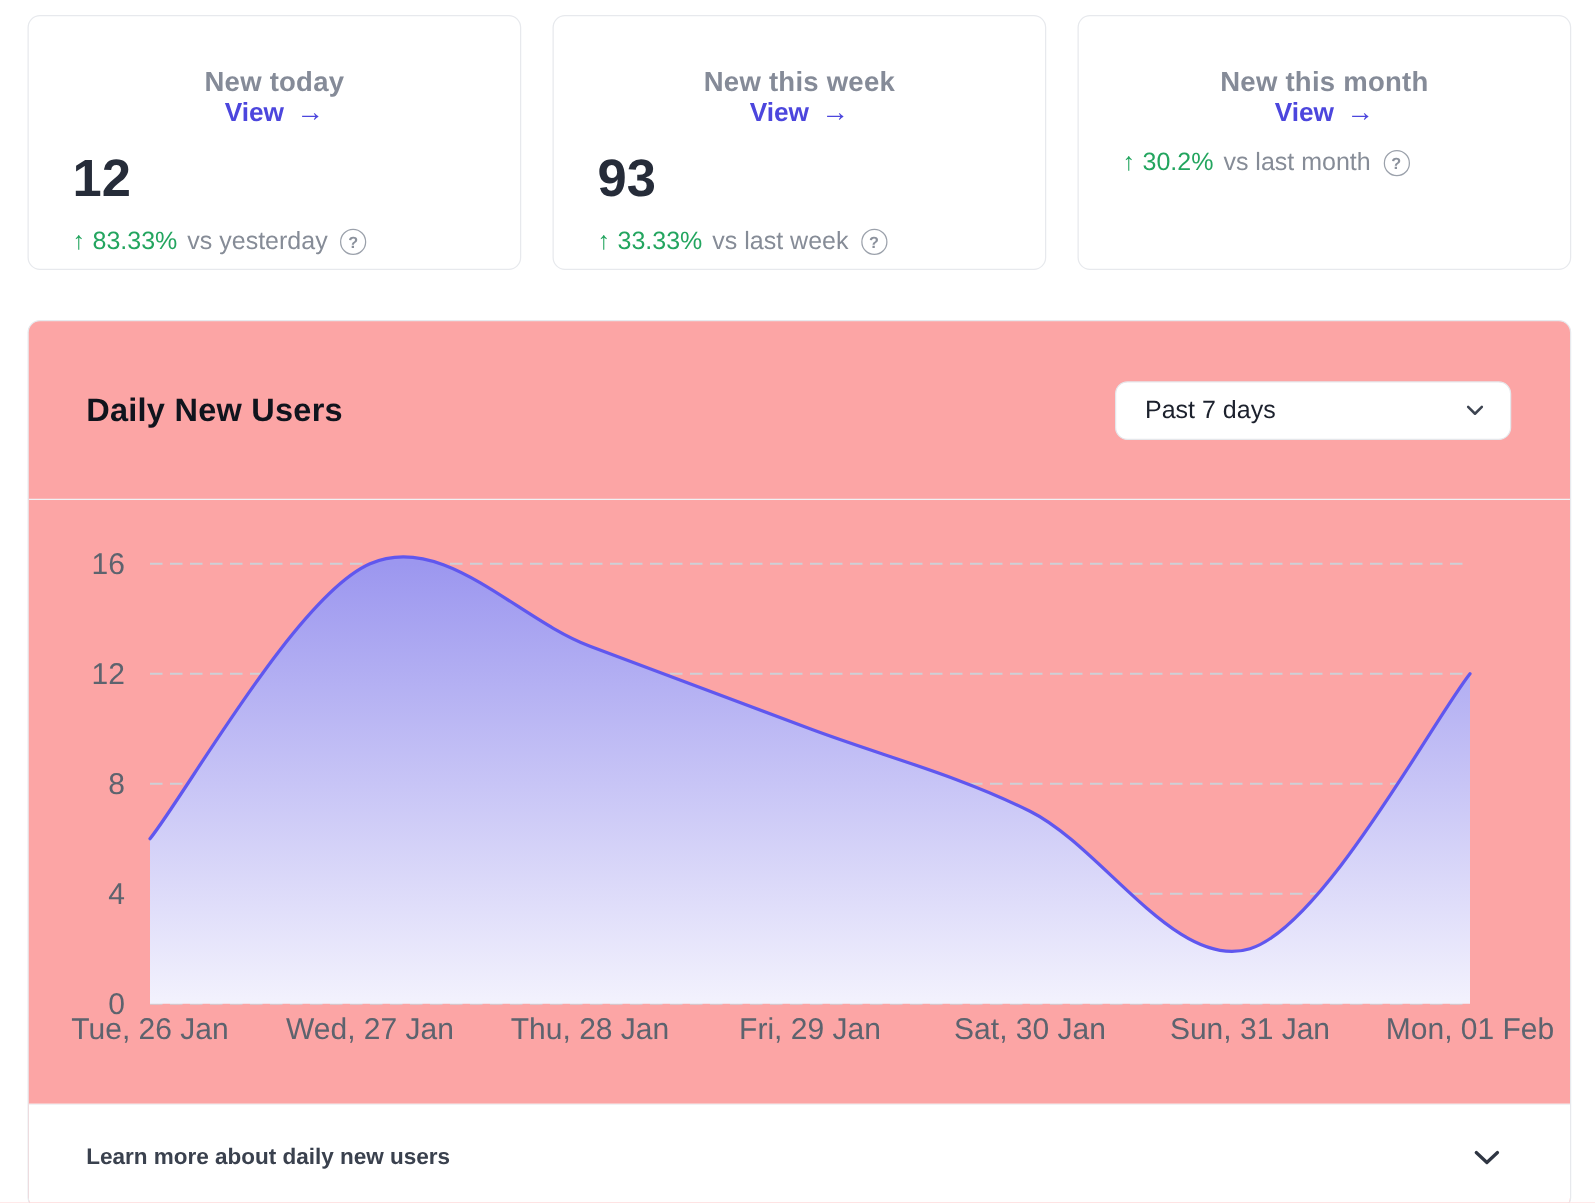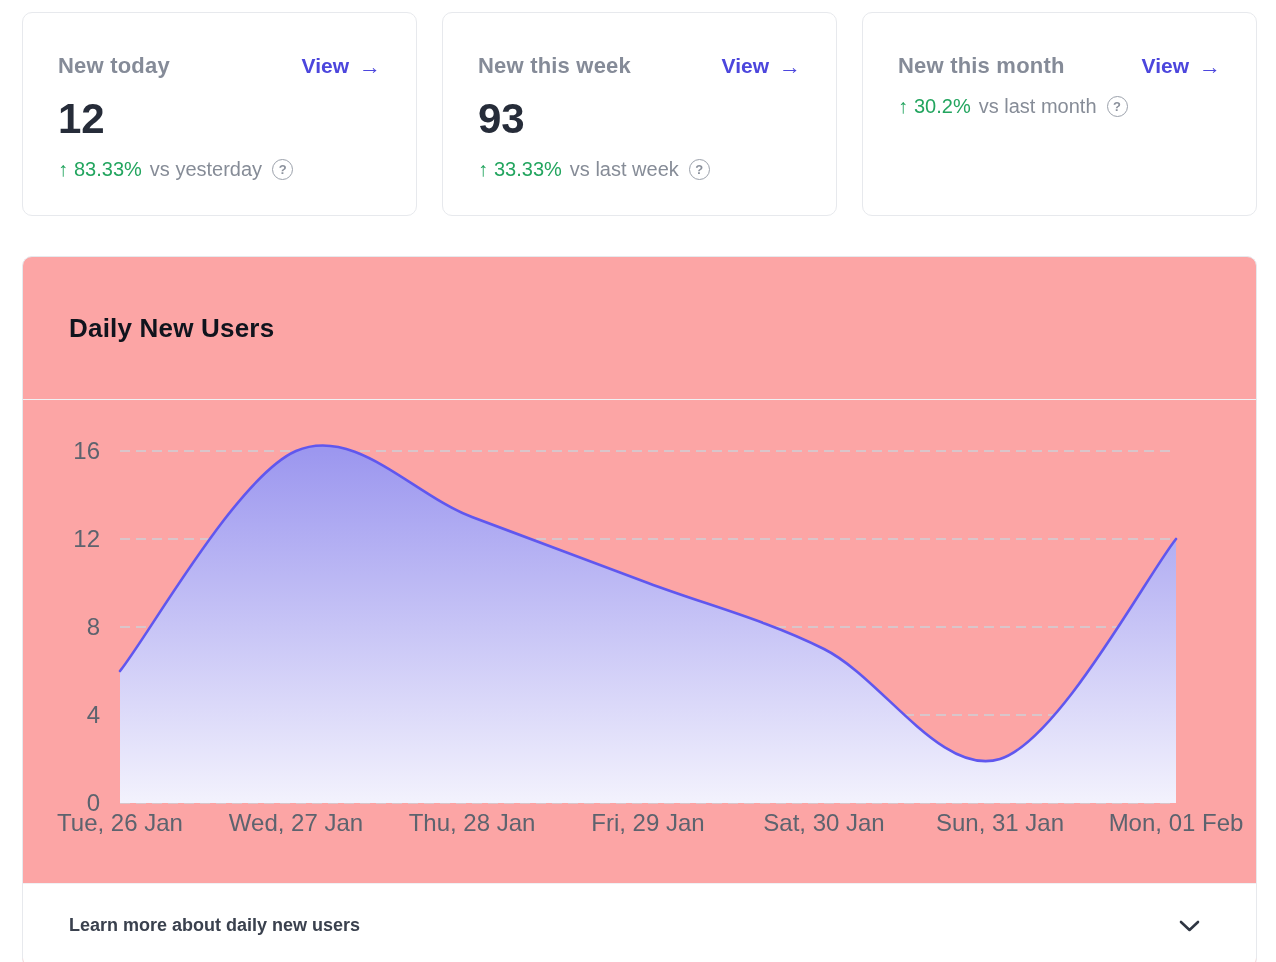--- a/index.html
+++ b/index.html
@@ -3,23 +3,23 @@
 <meta charset="utf-8">
 <style>
   * { margin: 0; padding: 0; box-sizing: border-box; }
   html, body { width: 1276px; height: 962px; background: #ffffff; overflow: hidden; }
   body { font-family: "Liberation Sans", "DejaVu Sans", sans-serif; color: #1f2430; }
   .page { padding: 12px 19px 12px 22px; }
 
   
   .stats-row { display: grid; grid-template-columns: repeat(3, 1fr); gap: 25px; }
   .stat-card { background: #fff; border: 1px solid #e7e9ed; border-radius: 10px; height: 204px; padding: 40px 35px 0 35px; }
-  .stat-head { display: flex; justify-content: space-between; align-items: center; }
+  .stat-head { display: flex; justify-content: space-between; align-items: center; flex-direction: column; }
   .stat-label { font-size: 22px; font-weight: 700; color: #858b98; letter-spacing: .2px; }
-  .view-link { display: inline-flex; align-items: flex-end; gap: 10px; color: #4c46dd; font-size: 21px; font-weight: 700; cursor: pointer; text-decoration: none; }
+  .view-link { display: inline-flex; align-items: flex-start; gap: 10px; color: #4c46dd; font-size: 21px; font-weight: 700; cursor: pointer; text-decoration: none; }
   .view-arrow { font-size: 22px; font-weight: 400; line-height: 1; }
   .stat-value { margin-top: 17px; font-size: 42px; line-height: 46px; font-weight: 700; color: #262c39; }
   .stat-change-row { margin-top: 16px; display: flex; align-items: center; font-size: 20px; color: #868c97; }
   .change-arrow { color: #23a55f; font-size: 20px; font-weight: 400; margin-right: 6px; }
   .change-pct { color: #23a55f; font-weight: 400; margin-right: 8px; }
   .compare-text { color: #868c97; margin-right: 10px; }
   .help-icon { width: 21px; height: 21px; border: 1.5px solid #9ba1ab; border-radius: 50%; display: inline-flex; align-items: center; justify-content: center; font-size: 13px; font-weight: 700; color: #8b919c; cursor: default; flex: none; }
 
   
   .chart-card { margin-top: 40px; background: #fca5a5; border: 1px solid #e7e9ed; border-radius: 10px; overflow: hidden; }
@@ -87,20 +87,26 @@
         <span class="help-icon">?</span>
       </div>
     </div>
 
   </div>
 
   <div class="chart-card">
 
     <div class="chart-header">
       <div class="chart-title">Daily New Users</div>
+      <div class="range-select">
+        <span>Past 7 days</span>
+        <svg width="14" height="9" viewBox="0 0 14 9">
+          <path d="M1.5 1.5 L7 7 L12.5 1.5" fill="none" stroke="#3d4451" stroke-width="2" stroke-linecap="round" stroke-linejoin="round"></path>
+        </svg>
+      </div>
     </div>
 
     <div class="chart-body">
       <svg id="chart-svg" viewBox="0 0 1233 483" width="1233" height="483">
           <defs>
             <linearGradient id="ag" x1="0" y1="51" x2="0" y2="403" gradientUnits="userSpaceOnUse">
               <stop offset="0" stop-color="#9c97ef"></stop>
               <stop offset="1" stop-color="#f3f2fd"></stop>
             </linearGradient>
           </defs>

